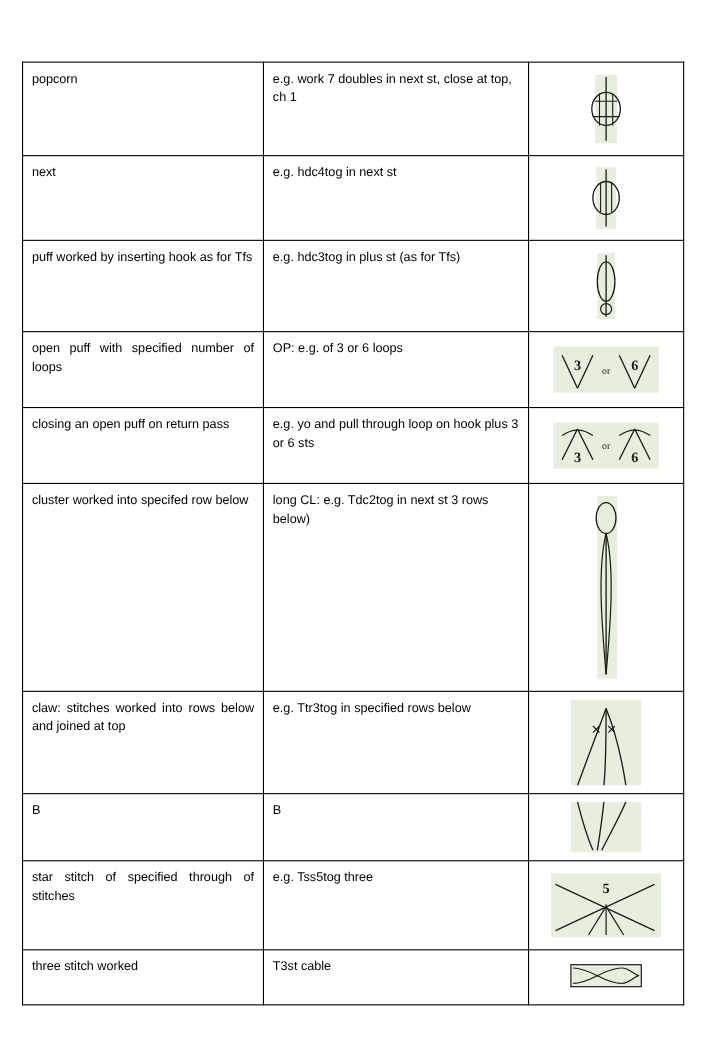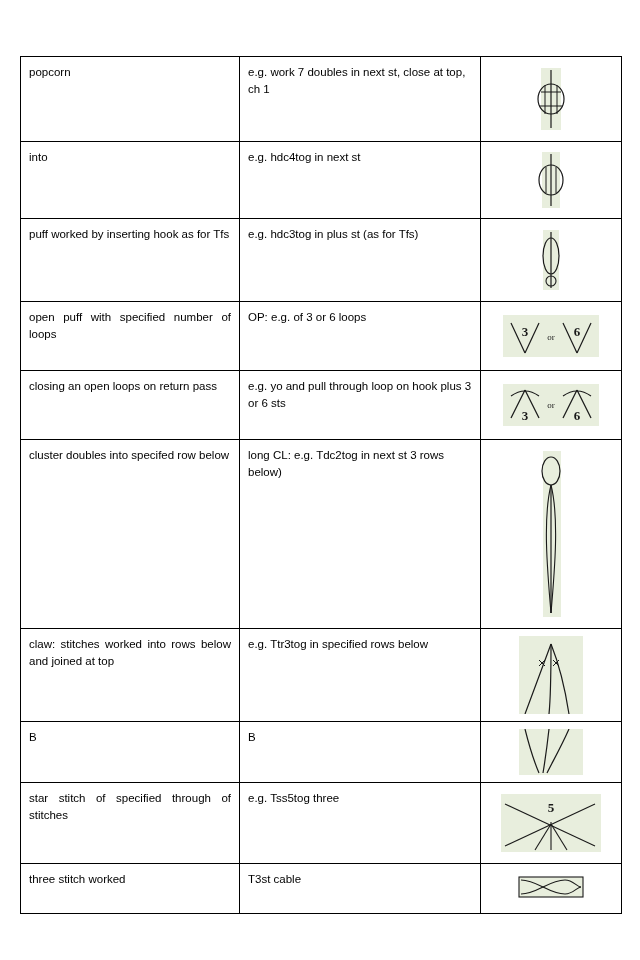--- a/index.html
+++ b/index.html
@@ -88,21 +88,21 @@
               <line class="ln" x1="38" y1="28" x2="58" y2="28" stroke-width="1"></line>
               <line class="ln" x1="36" y1="42" x2="60" y2="42" stroke-width="1"></line>
               <line class="ln" x1="42" y1="21" x2="42" y2="50" stroke-width="1"></line>
               <line class="ln" x1="54" y1="21" x2="54" y2="50" stroke-width="1"></line>
             </svg>
           </div>
         </td>
       </tr>
 
       <tr style="height:64px">
-        <td class="col-term">into</td>
+        <td class="col-term">next</td>
         <td class="col-example">e.g. hdc4tog in next st</td>
         <td class="col-symbol">
           <div class="sym-wrap">
             <svg width="96" height="62" viewBox="0 0 96 62">
               <rect class="hl" x="39" y="3" width="18" height="56"></rect>
               <line class="ln" x1="48" y1="5" x2="48" y2="57" stroke-width="1.2"></line>
               <ellipse class="ln" cx="48" cy="31" rx="12" ry="15" stroke-width="1.2"></ellipse>
               <line class="ln" x1="43" y1="18" x2="43" y2="44" stroke-width="1"></line>
               <line class="ln" x1="53" y1="18" x2="53" y2="44" stroke-width="1"></line>
             </svg>
@@ -141,21 +141,21 @@
 
               <line class="ln" x1="68" y1="14" x2="82" y2="44" stroke-width="1.2"></line>
               <line class="ln" x1="96" y1="14" x2="82" y2="44" stroke-width="1.2"></line>
               <text class="lbl" x="82" y="27" text-anchor="middle">6</text>
             </svg>
           </div>
         </td>
       </tr>
 
       <tr style="height:60px">
-        <td class="col-term">closing an open loops on return pass</td>
+        <td class="col-term">closing an open puff on return pass</td>
         <td class="col-example">e.g. yo and pull through loop on hook plus 3 or 6 sts</td>
         <td class="col-symbol">
           <div class="sym-wrap">
             <svg width="112" height="54" viewBox="0 0 112 54">
               <rect class="hl" x="8" y="6" width="96" height="42"></rect>
 
               <line class="ln" x1="16" y1="40" x2="30" y2="12" stroke-width="1.2"></line>
               <line class="ln" x1="44" y1="40" x2="30" y2="12" stroke-width="1.2"></line>
               <path class="ln" d="M16,18 Q30,8 44,18" stroke-width="1.1"></path>
               <text class="lbl" x="30" y="42" text-anchor="middle">3</text>
@@ -164,21 +164,21 @@
               <line class="ln" x1="68" y1="40" x2="82" y2="12" stroke-width="1.2"></line>
               <line class="ln" x1="96" y1="40" x2="82" y2="12" stroke-width="1.2"></line>
               <path class="ln" d="M68,18 Q82,8 96,18" stroke-width="1.1"></path>
               <text class="lbl" x="82" y="42" text-anchor="middle">6</text>
             </svg>
           </div>
         </td>
       </tr>
 
       <tr style="height:178px">
-        <td class="col-term">cluster doubles into specifed row below</td>
+        <td class="col-term">cluster worked into specifed row below</td>
         <td class="col-example">long CL: e.g. Tdc2tog in next st 3 rows below)</td>
         <td class="col-symbol">
           <div class="sym-wrap">
             <svg width="96" height="174" viewBox="0 0 96 174">
               <rect class="hl" x="40" y="4" width="18" height="166"></rect>
               <ellipse class="ln" cx="48" cy="24" rx="9" ry="14" stroke-width="1.2"></ellipse>
               <line class="ln" x1="48" y1="38" x2="48" y2="166" stroke-width="1.2"></line>
               <path class="ln" d="M48,38 C40,70 44,120 48,166" stroke-width="1.1"></path>
               <path class="ln" d="M48,38 C56,70 52,120 48,166" stroke-width="1.1"></path>
             </svg>

